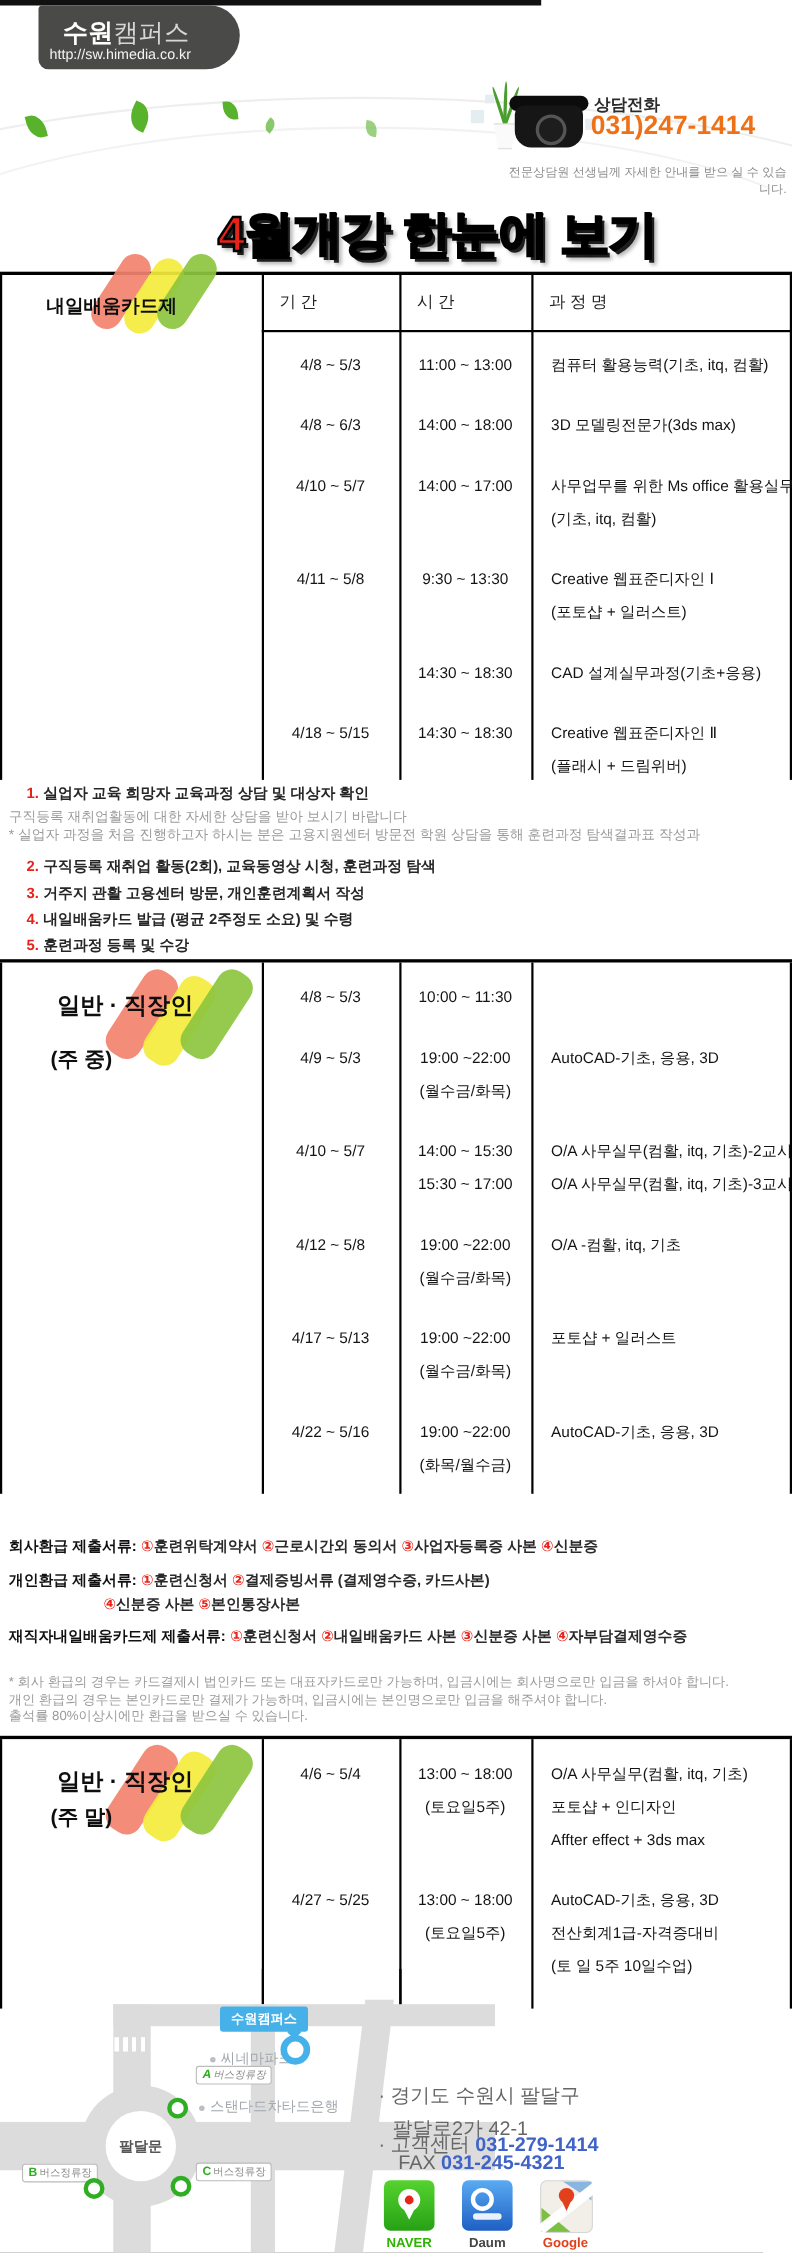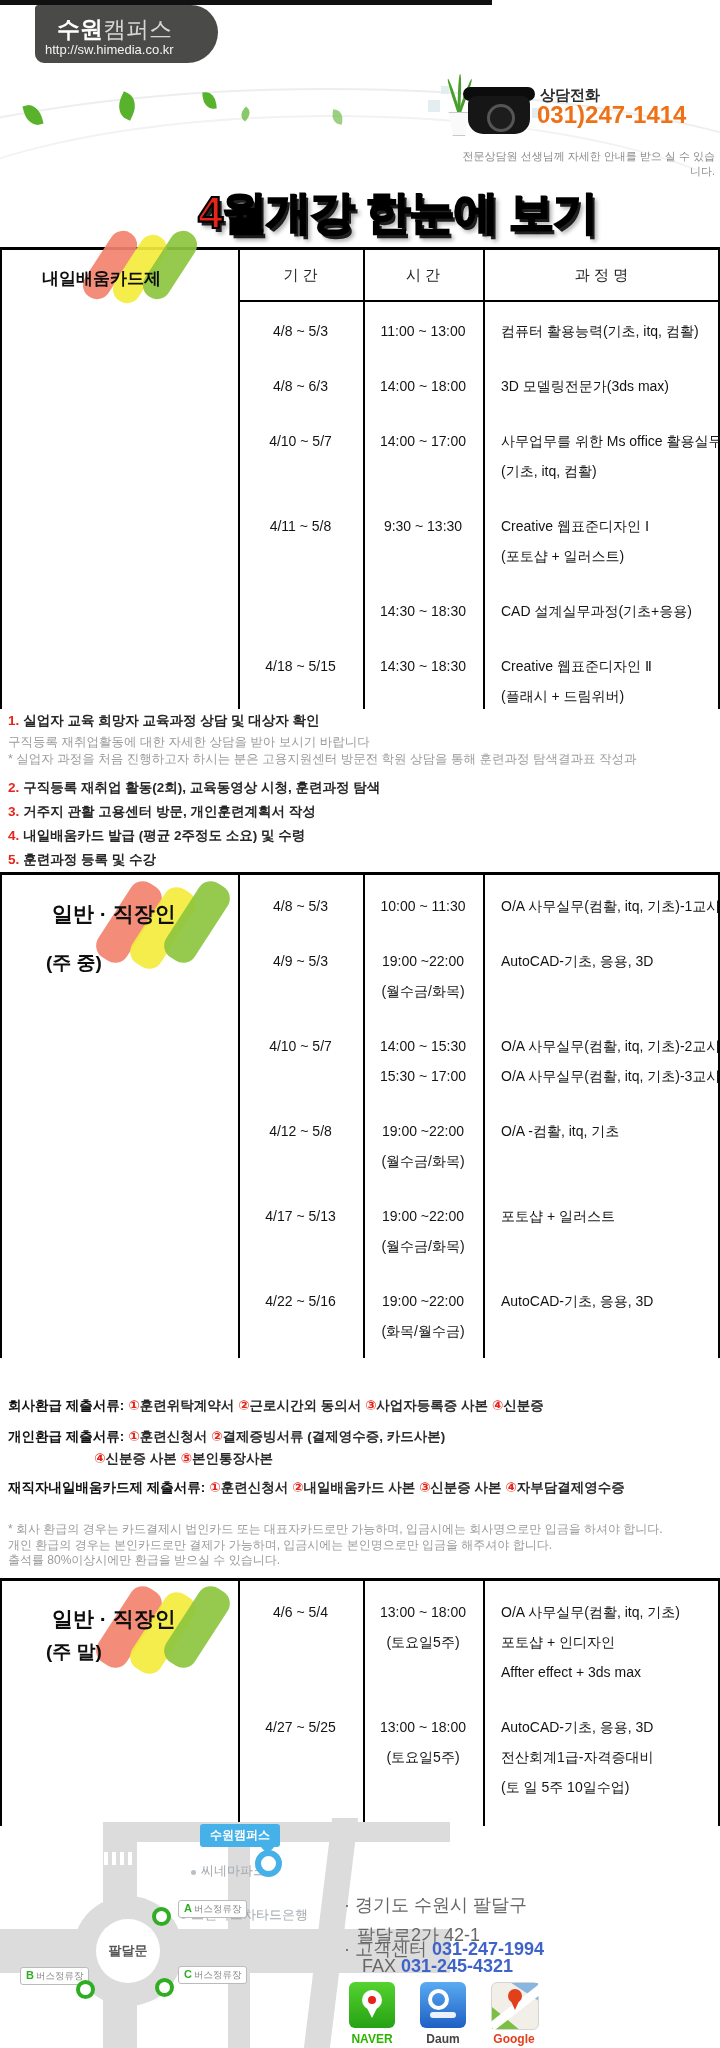--- a/index.html
+++ b/index.html
@@ -40,37 +40,37 @@
   
   .bigtitle{left:198px;top:183px;font-size:45px;font-weight:900;letter-spacing:-1px;white-space:nowrap;
             -webkit-text-stroke:2.2px #000;
             text-shadow:3px 4px 0 rgba(0,0,0,.85), 5px 6px 4px rgba(0,0,0,.35);}
 
   
   .ctable{left:0;width:720px;border-top:3px solid #000;}
   .vl{position:absolute;top:0;bottom:0;width:2px;background:#000;}
   .vle{position:absolute;top:0;bottom:0;width:2px;background:#000;}
   .hline{position:absolute;left:238px;right:0;top:50px;height:2px;background:#000;}
-  .th{position:absolute;top:0;height:50px;line-height:50px;text-align:center;font-size:15px;color:#222;}
+  .th{position:absolute;top:0;height:50px;line-height:50px;text-align:left;font-size:15px;color:#222;padding-left:16px;}
   .rows{position:absolute;left:0;right:0;padding-top:16px;}
   .trow{display:grid;grid-template-columns:238px 125px 120px 1fr;margin-bottom:25px;}
   .trow:last-child{margin-bottom:0;}
   .line{height:30px;line-height:30px;font-size:14px;color:#141414;white-space:nowrap;}
   .cell.period .line,.cell.time .line{text-align:center;}
   .cell.course{padding-left:18px;}
 
   
   .brushlabel{position:absolute;width:240px;height:90px;}
   .stroke{position:absolute;border-radius:14px;transform:rotate(33deg);opacity:.92;}
   .labeltext{position:absolute;z-index:3;font-weight:800;color:#0e0e0e;white-space:nowrap;}
   .sublabel{position:absolute;z-index:3;font-weight:800;color:#0e0e0e;white-space:nowrap;}
 
   
   .steps{left:8px;top:710px;width:704px;}
-  .step{font-size:13.5px;font-weight:800;color:#262626;line-height:22px;margin-bottom:2px;white-space:nowrap;}
+  .step{font-size:13.5px;font-weight:800;color:#262626;line-height:22px;margin-bottom:2px;white-space:nowrap;margin-left:16px;}
   .stepnum{color:#e8231a;margin-right:4px;font-weight:800;}
   .stepsub{font-size:12.5px;color:#9b9b9b;line-height:17px;white-space:nowrap;}
   .stepgap{height:9px;}
 
   
   .docs{left:8px;top:1396px;width:704px;}
   .docline{font-size:13.5px;line-height:20px;margin-bottom:11px;white-space:nowrap;}
   .docline.cont{margin-top:-9px;margin-bottom:9px;padding-left:86px;}
   .doclabel{font-weight:800;color:#111;margin-right:4px;}
   .docnum{color:#e8231a;font-weight:700;}
@@ -273,23 +273,20 @@
     <div class="vl" style="left:483px;"></div>
     <div class="rows" id="rows-1" style="top:0;">
         <div class="trow">
           <div></div>
           <div class="cell period">
             <div class="line">4/8 ~ 5/3</div>
           </div>
           <div class="cell time">
             <div class="line">10:00 ~ 11:30</div>
           </div>
-          <div class="cell course">
-            <div class="line">O/A 사무실무(컴활, itq, 기초)-1교시</div>
-          </div>
         </div>
         <div class="trow">
           <div></div>
           <div class="cell period">
             <div class="line">4/9 ~ 5/3</div>
           </div>
           <div class="cell time">
             <div class="line">19:00 ~22:00</div>
             <div class="line">(월수금/화목)</div>
           </div>
@@ -430,31 +427,31 @@
     <div class="road" style="left:228px;top:32px;width:22px;height:226px;"></div>
     <div class="road" style="left:318px;top:28px;width:26px;height:230px;transform:skewX(-7deg);"></div>
     <div class="roundabout"></div>
     <div class="rainner">팔달문</div>
     <div class="campustag">수원캠퍼스</div>
     <div class="bluering"></div>
     <div class="mapdot" style="left:191px;top:80px;"></div>
     <div class="maptext" style="left:201px;top:72px;">씨네마파크</div>
     <div class="mapdot" style="left:181px;top:124px;"></div>
     <div class="maptext" style="left:191px;top:116px;">스탠다드차타드은행</div>
-    <div class="busbox" style="left:178px;top:110px;"><b>A</b><span>버스정류장</span></div>
+    <div class="busbox" style="left:178px;top:88px;font-style:italic;"><b>A</b><span>버스정류장</span></div>
     <div class="busmark" style="left:152px;top:117px;"></div>
     <div class="busbox" style="left:20px;top:177px;"><b>B</b><span>버스정류장</span></div>
     <div class="busmark" style="left:76px;top:190px;"></div>
     <div class="busbox" style="left:178px;top:176px;"><b>C</b><span>버스정류장</span></div>
     <div class="busmark" style="left:155px;top:188px;"></div>
   </div>
 
   <div class="ftline" style="left:344px;top:1893px;">· 경기도 수원시 팔달구</div>
   <div class="ftline" style="left:357px;top:1911px;margin-top:12px;">팔달로2가 42-1</div>
-  <div class="ftline" style="left:344px;top:1937px;"><span>· 고객센터 </span><span class="ftnum">031-247-1994</span></div>
+  <div class="ftline" style="left:344px;top:1937px;"><span>· 고객센터 </span><span class="ftnum">031-279-1414</span></div>
   <div class="ftline" style="left:362px;top:1956px;"><span>FAX </span><span class="ftnum">031-245-4321</span></div>
 
   <div class="portal-icon icon-naver">
     <div class="nvpinhead"></div>
     <div class="nvpintail"></div>
     <div class="nvpindot"></div>
   </div>
   <div class="portal-icon icon-daum">
     <div class="dmring"></div>
     <div class="dmbar"></div>

